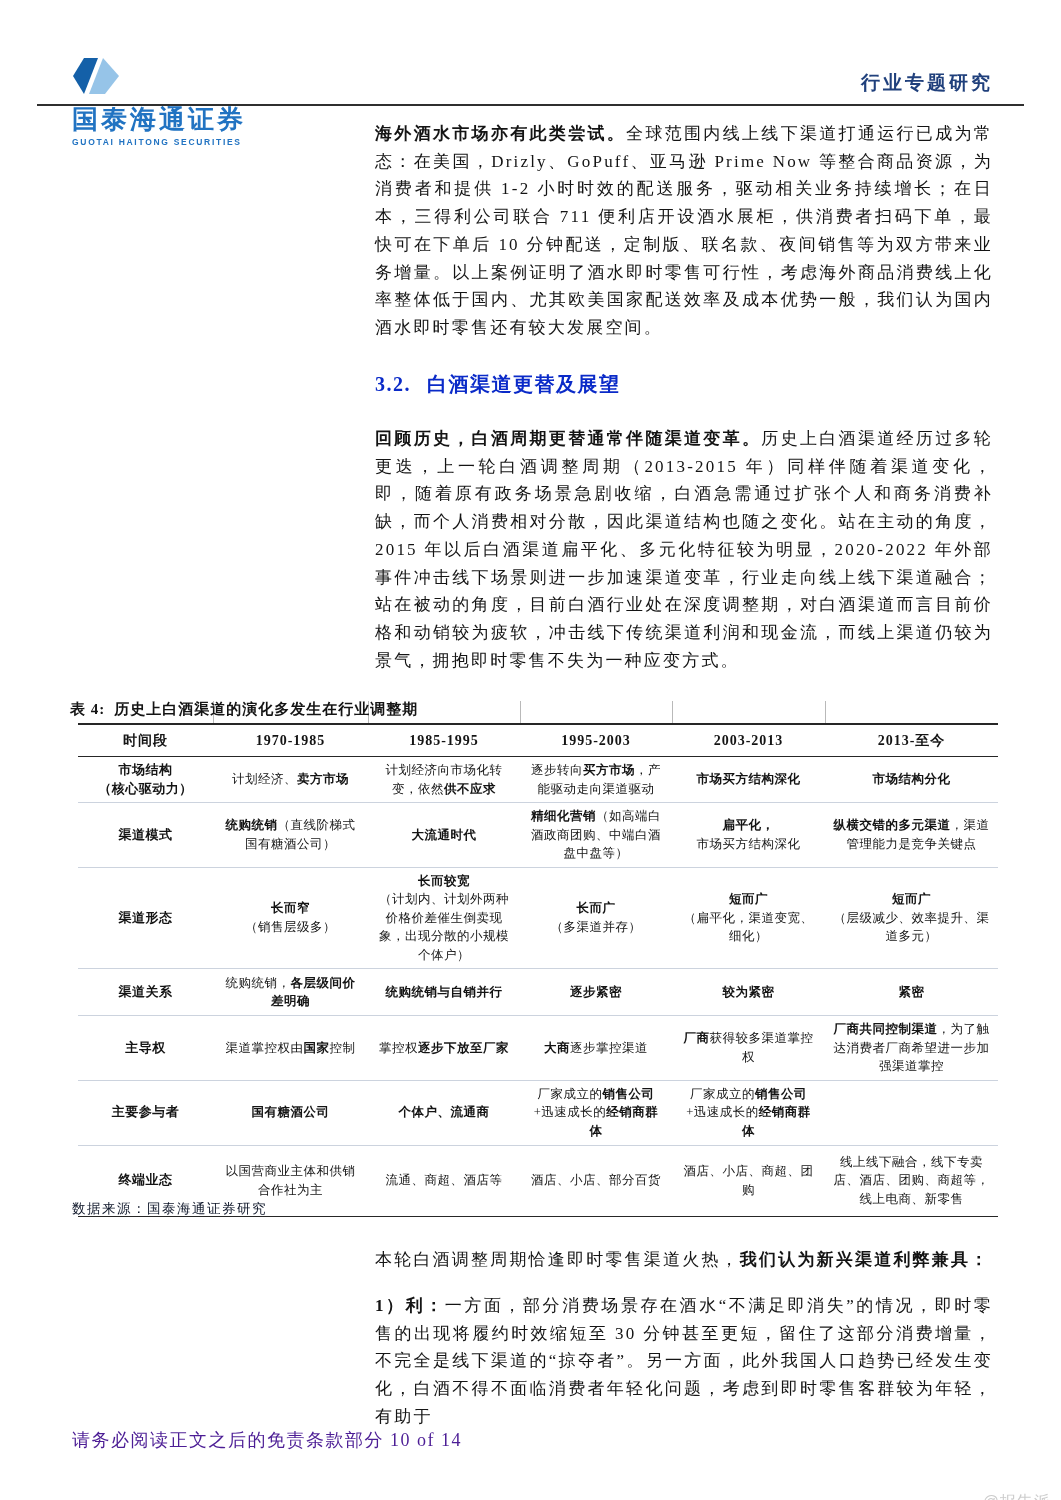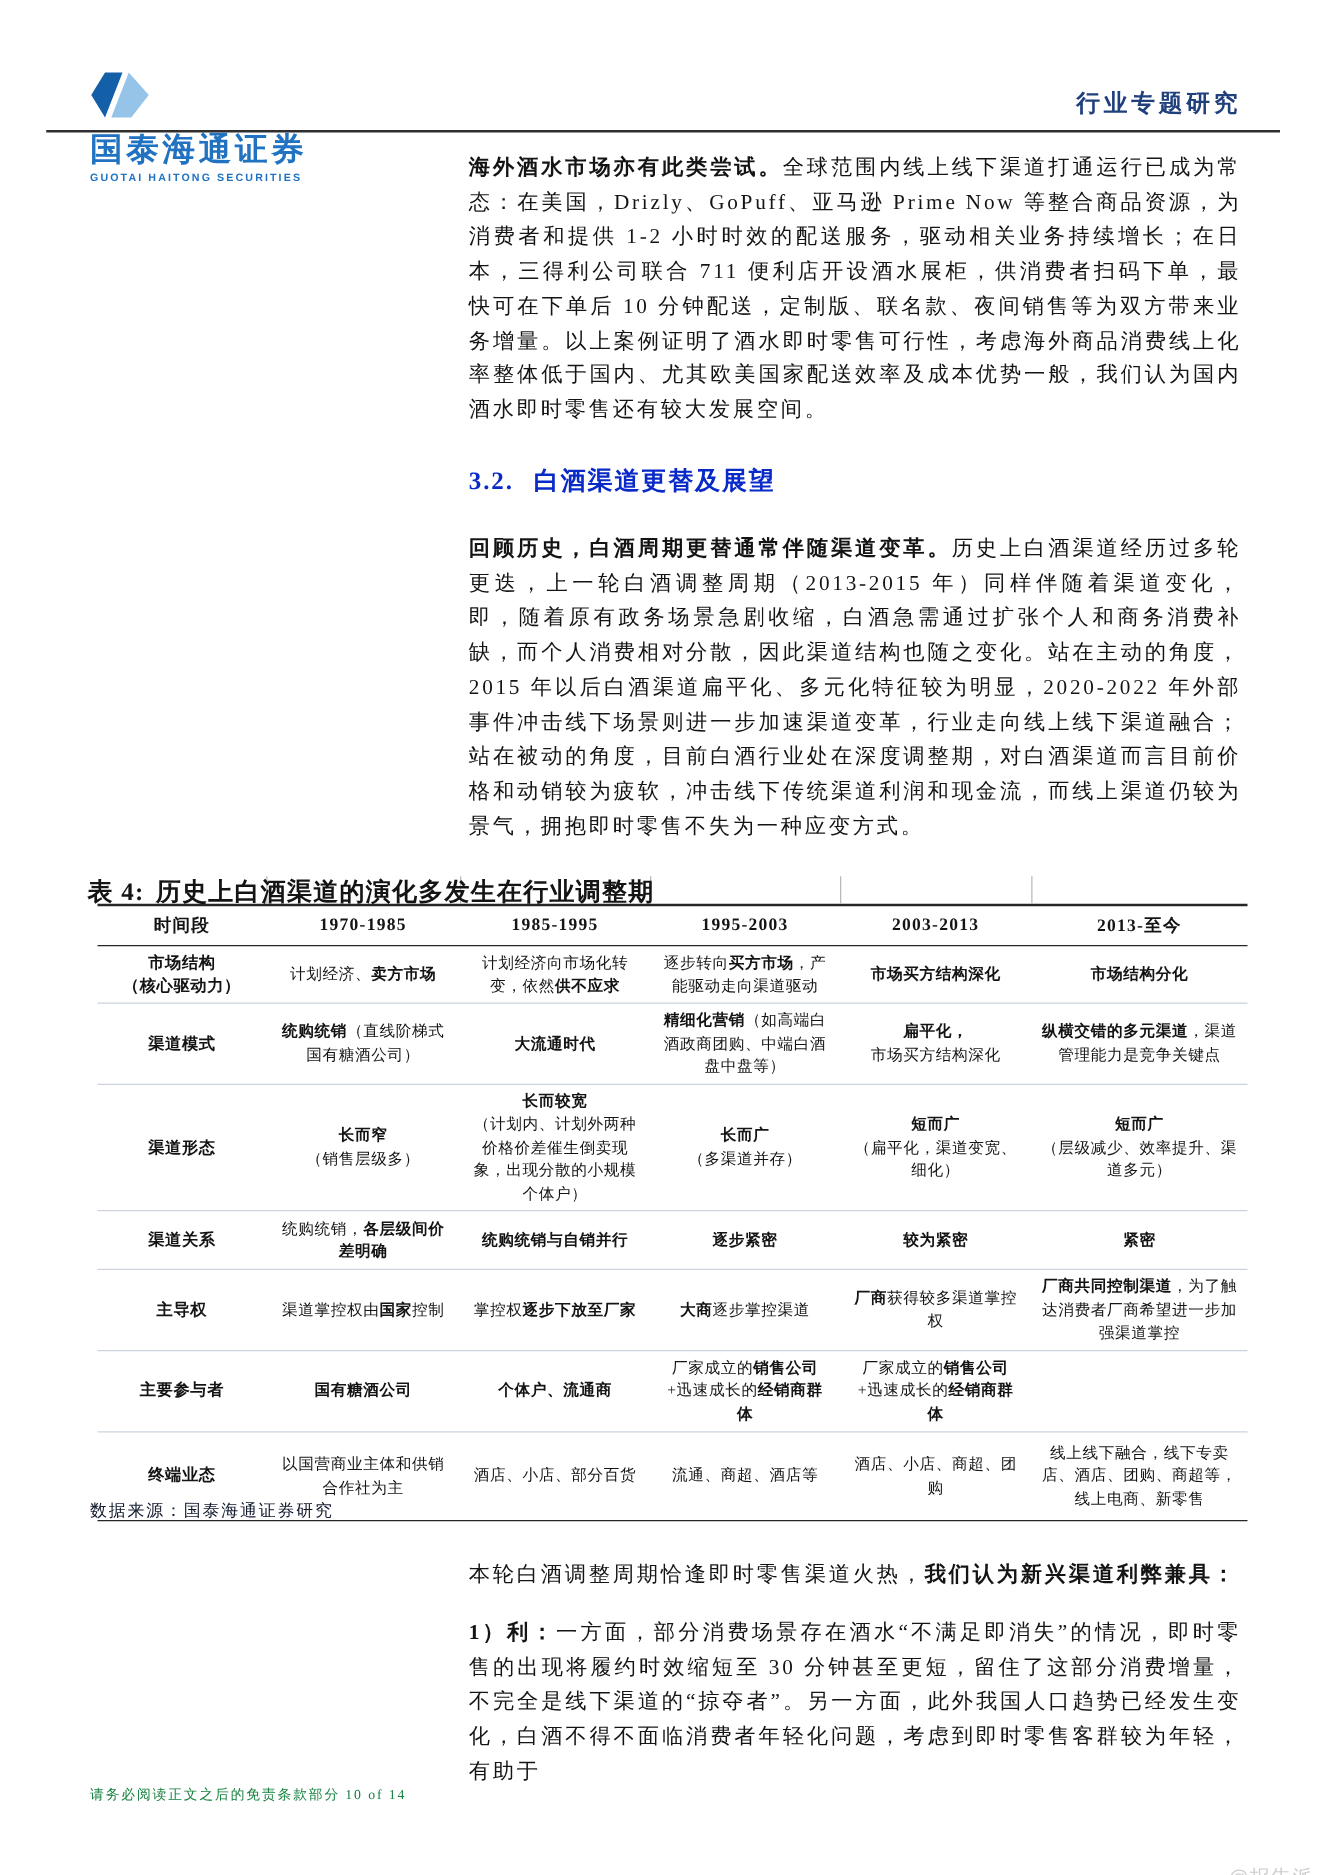--- a/index.html
+++ b/index.html
@@ -22,21 +22,21 @@
              letter-spacing:2.2px;text-align:justify;}
   .p1{top:120px;} .p2{top:425px;} .p5{top:1246px;} .p6{top:1292px;}
   .b{font-weight:bold;}
   .section-heading{position:absolute;left:375px;top:371px;margin:0;font-size:20px;font-weight:bold;
                    color:var(--accent_blue,#0a2ac8);letter-spacing:1.5px;}
   .sec-num{margin-right:16px;}
 
   
   .table-section{position:absolute;left:70px;top:701px;width:930px;
                  --cols:135px 155px 152px 152px 153px 173px;}
-  .table-caption{position:absolute;left:0;top:-1px;font-size:20px;font-weight:bold;letter-spacing:1px;z-index:2;}
+  .table-caption{position:absolute;left:0;top:-1px;font-size:15px;font-weight:bold;letter-spacing:1px;z-index:2;}
   .caption-label{margin-right:9px;}
   .grid{margin-left:8px;width:920px;}
   .tick-row{display:grid;grid-template-columns:var(--cols);height:22px;}
   .tick-row .tick + .tick{border-left:1px solid #b9b9b9;}
   .head-row{display:grid;grid-template-columns:var(--cols);border-top:2px solid #262626;
             border-bottom:1.5px solid #262626;min-height:31px;}
   .head-row .th{display:flex;align-items:center;justify-content:center;font-weight:bold;
                 font-size:14px;letter-spacing:1px;}
   .tr{display:grid;grid-template-columns:var(--cols);border-bottom:1px solid #ccd3de;}
   .tr:last-child{border-bottom:1.5px solid #262626;}
@@ -47,21 +47,21 @@
   .tr:nth-child(5){min-height:60px;}
   .tr:nth-child(6){min-height:64px;}
   .tr:nth-child(7){min-height:70px;}
   .td{display:flex;align-items:center;justify-content:center;padding:4px 8px;
       font-size:12.5px;line-height:18.5px;letter-spacing:0.5px;}
   .td > div{text-align:center;}
   .td.label{font-weight:bold;font-size:13px;}
   .source{position:absolute;left:72px;top:1200px;font-size:13.5px;letter-spacing:1.5px;color:#0f172a;}
 
   
-  .footer{position:absolute;left:72px;top:1428px;font-size:11px;letter-spacing:1.5px;color:#15803d;}
+  .footer{position:absolute;left:72px;top:1428px;font-size:18px;letter-spacing:1.5px;color:#4c1d95;}
   .watermark{position:absolute;right:10px;top:1468px;font-size:16px;color:#cdcdcd;letter-spacing:1px;
              font-family:"Liberation Sans","DejaVu Sans",sans-serif;margin-top:24px;}
 </style>
 </head>
 <body>
 
 <div class="page">
 
   <div class="header-logo">
     <span class="logo-icon">
@@ -222,24 +222,24 @@
             </div>
           </div>
           <div class="tr">
             <div class="td label">
               <div><span class="b">终端业态</span></div>
             </div>
             <div class="td">
               <div><span>以国营商业主体和供销合作社为主</span></div>
             </div>
             <div class="td">
+              <div><span>流通、商超、酒店等</span></div>
+            </div>
+            <div class="td">
               <div><span>酒店、小店、部分百货</span></div>
-            </div>
-            <div class="td">
-              <div><span>流通、商超、酒店等</span></div>
             </div>
             <div class="td">
               <div><span>酒店、小店、商超、团购</span></div>
             </div>
             <div class="td">
               <div><span>线上线下融合，线下专卖店、酒店、团购、商超等，线上电商、新零售</span></div>
             </div>
           </div>
         </div>
     </div>

